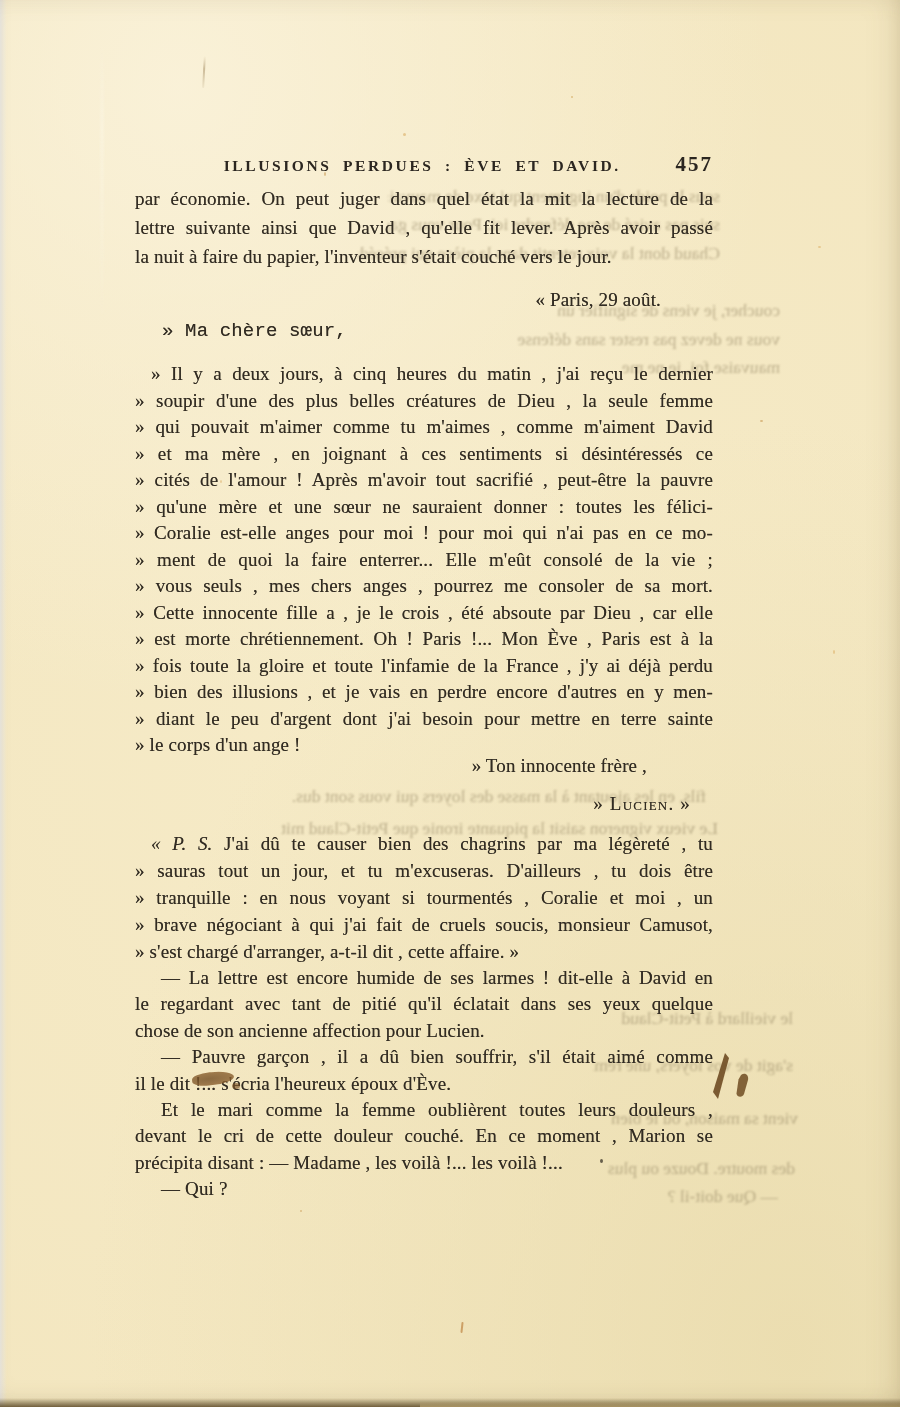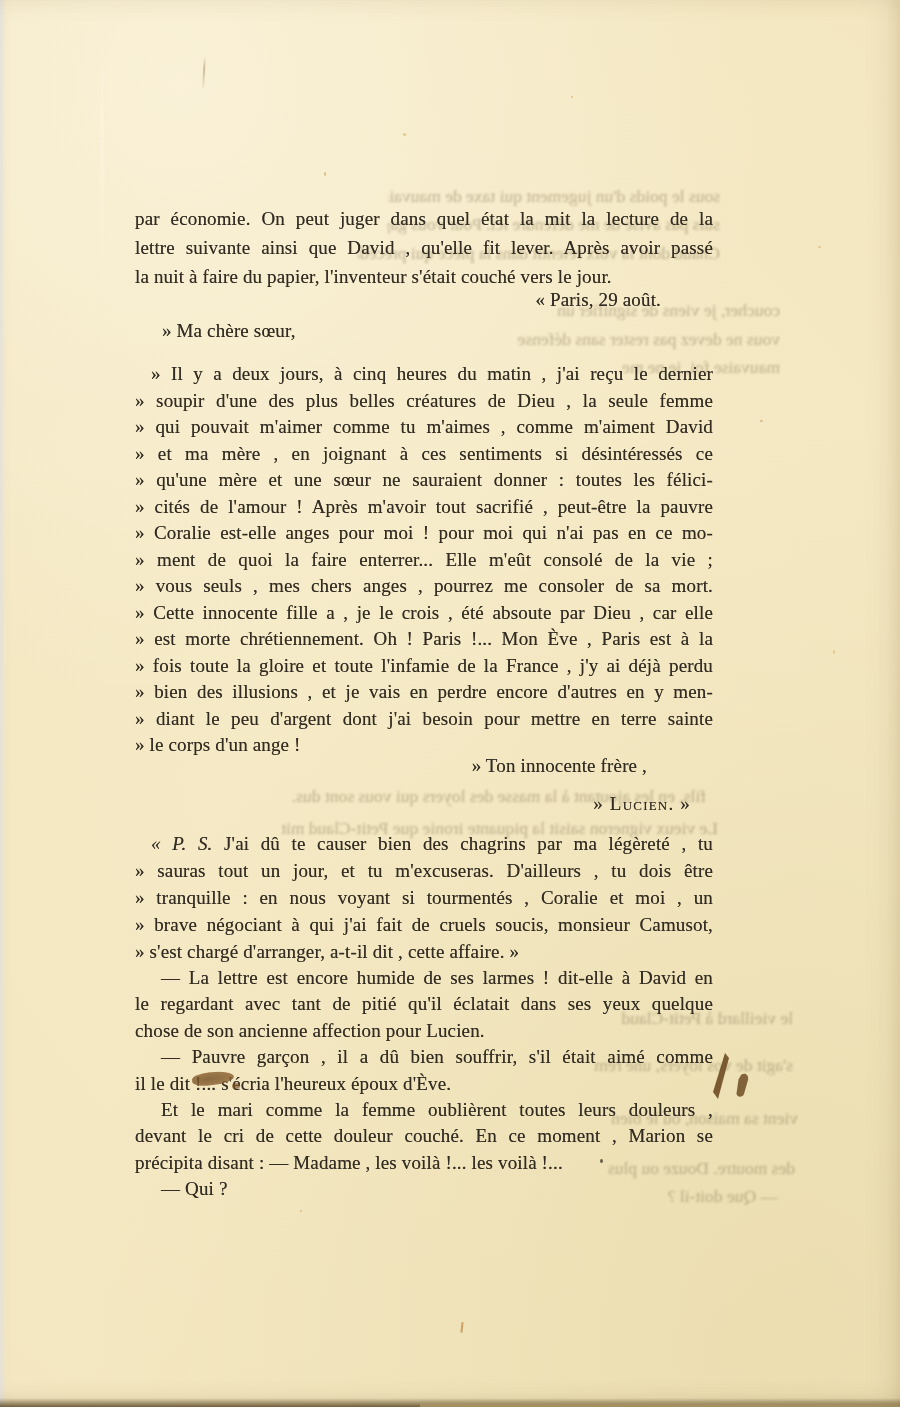--- a/index.html
+++ b/index.html
@@ -19,23 +19,23 @@
   .line{white-space:normal;}
   .it{font-style:italic;}
 
   
   .hdr{top:152px;display:flex;align-items:baseline;}
   .hdr-title{flex:1;text-align:center;padding-left:34px;font-weight:bold;font-size:15.5px;
     letter-spacing:2.6px;word-spacing:5px;color:#2b2620;}
   .hdr-num{font-size:21px;font-weight:bold;letter-spacing:2px;color:#2b2620;}
 
   
-  .intro{top:184px;line-height:29px;margin-top:20px;}
+  .intro{top:184px;line-height:29px;}
   .dateline{top:289px;text-align:right;padding-right:52px;box-sizing:border-box;}
-  .salutation{top:320px;padding-left:27px;}
+  .salutation{top:320px;padding-left:27px;font-family:Liberation Mono, monospace;}
   .letterbody{top:361px;line-height:26.5px;}
   .letterbody .first{text-indent:16px;}
   .sig{top:755px;text-align:right;padding-right:66px;box-sizing:border-box;}
   .signame{top:793px;text-align:right;padding-right:22px;box-sizing:border-box;
     font-variant:small-caps;letter-spacing:1.2px;}
   .ps{top:831px;line-height:26.9px;}
   .ps .first{text-indent:16px;}
   .narr{top:965px;line-height:26.4px;}
   .ind{text-indent:26px;}
 
@@ -93,37 +93,41 @@
   <div class="st st4">vous ne devez pas rester sans défense</div>
   <div class="st st5">mauvaise foi, je ne me</div>
   <div class="st st6">fils, en les ajoutant à la masse des loyers qui vous sont dus.</div>
   <div class="st st7">Le vieux vigneron saisit la piquante ironie que Petit-Claud mit</div>
   <div class="st st8">le vieillard à Petit-Claud</div>
   <div class="st st9">s'agit de vos loyers, une remise</div>
   <div class="st st10">vient sa maison, où le bien</div>
   <div class="st st11">des moutre. Douze ou plus</div>
   <div class="st st12">— Que doit-il ?</div>
 
+  <div class="abs col hdr">
+    <div class="hdr-title">ILLUSIONS PERDUES : ÈVE ET DAVID.</div>
+    <div class="hdr-num">457</div>
+  </div>
 
   <div class="abs col txt intro">
     <div class="line j">par économie. On peut juger dans quel état la mit la lecture de la</div>
     <div class="line j">lettre suivante ainsi que David , qu'elle fit lever. Après avoir passé</div>
     <div class="line">la nuit à faire du papier, l'inventeur s'était couché vers le jour.</div>
   </div>
 
   <div class="abs col txt dateline">« Paris, 29 août.</div>
   <div class="abs col txt salutation">» Ma chère sœur,</div>
 
   <div class="abs col txt letterbody">
     <div class="line j first">» Il y a deux jours, à cinq heures du matin , j'ai reçu le dernier</div>
     <div class="line j">» soupir d'une des plus belles créatures de Dieu , la seule femme</div>
     <div class="line j">» qui pouvait m'aimer comme tu m'aimes , comme m'aiment David</div>
     <div class="line j">» et ma mère , en joignant à ces sentiments si désintéressés ce</div>
+    <div class="line j">» cités de l'amour ! Après m'avoir tout sacrifié , peut-être la pauvre</div>
     <div class="line j">» qu'une mère et une sœur ne sauraient donner : toutes les félici-</div>
-    <div class="line j">» cités de l'amour ! Après m'avoir tout sacrifié , peut-être la pauvre</div>
     <div class="line j">» Coralie est-elle anges pour moi ! pour moi qui n'ai pas en ce mo-</div>
     <div class="line j">» ment de quoi la faire enterrer... Elle m'eût consolé de la vie ;</div>
     <div class="line j">» vous seuls , mes chers anges , pourrez me consoler de sa mort.</div>
     <div class="line j">» Cette innocente fille a , je le crois , été absoute par Dieu , car elle</div>
     <div class="line j">» est morte chrétiennement. Oh ! Paris !... Mon Ève , Paris est à la</div>
     <div class="line j">» fois toute la gloire et toute l'infamie de la France , j'y ai déjà perdu</div>
     <div class="line j">» bien des illusions , et je vais en perdre encore d'autres en y men-</div>
     <div class="line j">» diant le peu d'argent dont j'ai besoin pour mettre en terre sainte</div>
     <div class="line">» le corps d'un ange !</div>
   </div>

